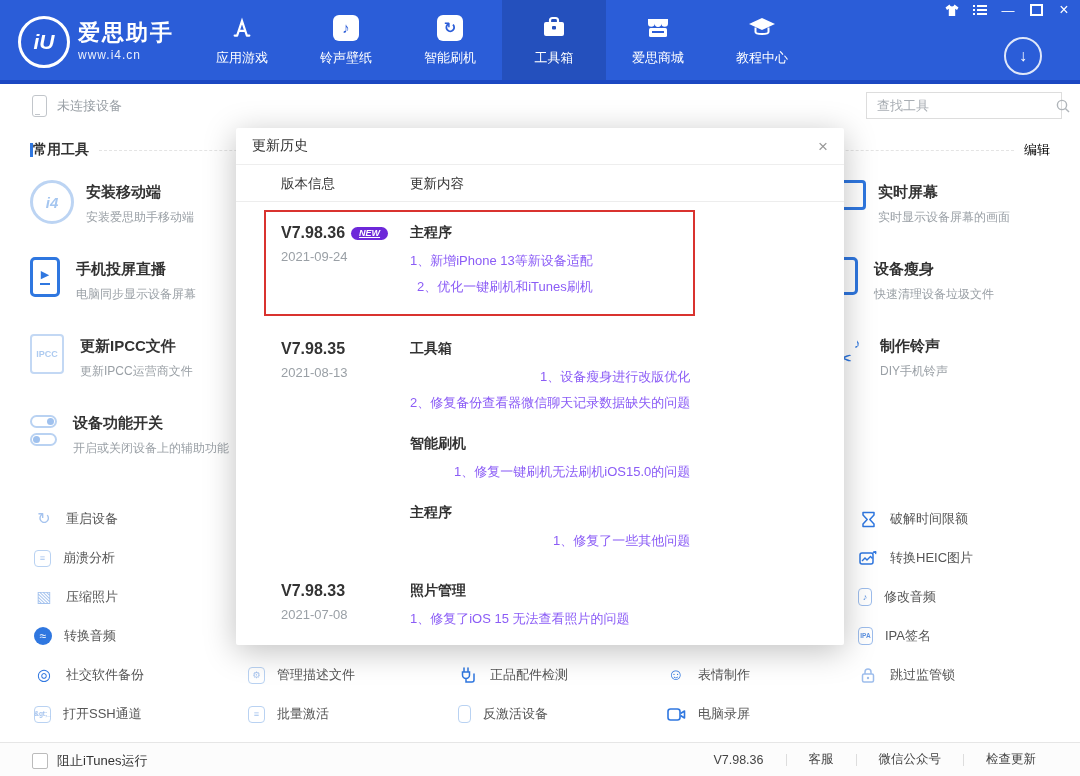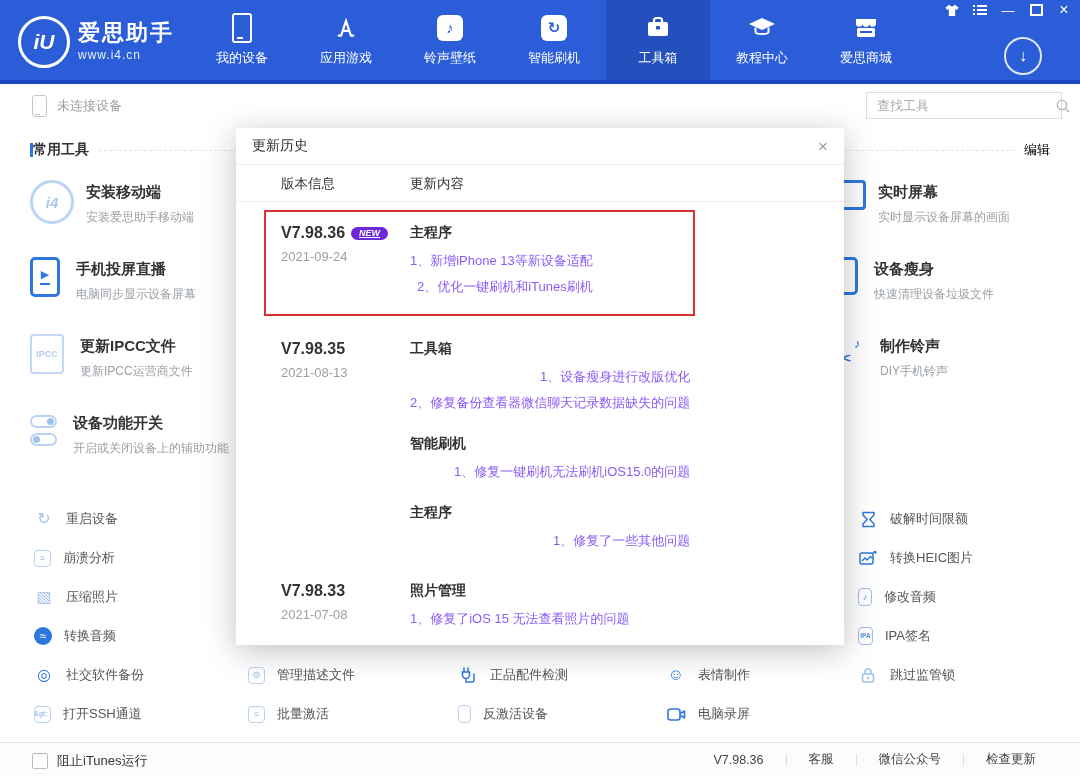--- a/index.html
+++ b/index.html
@@ -115,26 +115,20 @@
     <div class="logo-circle">iU</div>
     <div>
       <div class="logo-title">爱思助手</div>
       <div class="logo-url">www.i4.cn</div>
     </div>
   </div>
 
   <div class="nav">
     <div class="nav-item">
       <span class="nav-ic">
-          <span class="phone-ic"></span>
-        </span>
-      <span>我的设备</span>
-    </div>
-    <div class="nav-item">
-      <span class="nav-ic">
         <svg width="26" height="26" viewBox="0 0 24 24">
             <path d="M7.5 19 L12 5.5 L16.5 19 M9.3 14.6 h5.4 M5.2 19 h2.2 M16.4 19 h2.4" stroke="#fff" stroke-width="2" fill="none" stroke-linecap="round"></path>
           </svg>
       </span>
       <span>应用游戏</span>
     </div>
     <div class="nav-item">
       <span class="nav-ic">
           <span class="sq">♪</span>
         </span>
@@ -151,36 +145,36 @@
         <svg width="28" height="28" viewBox="0 0 28 28">
             <path d="M10 8 V6.5 a2.5 2.5 0 0 1 2.5 -2.5 h3 a2.5 2.5 0 0 1 2.5 2.5 V8" stroke="#fff" stroke-width="2.2" fill="none"></path>
             <rect x="4" y="8" width="20" height="14" rx="2" fill="#fff"></rect>
             <rect x="12" y="12" width="4" height="3.5" rx="1" fill="#2450bd"></rect>
           </svg>
       </span>
       <span>工具箱</span>
     </div>
     <div class="nav-item">
       <span class="nav-ic">
-        <svg width="30" height="26" viewBox="0 0 30 26">
-            <path d="M15 3 L28 9 L15 15 L2 9 Z" fill="#fff"></path>
-            <path d="M8.5 12.5 v4.5 c0 2.6 13 2.6 13 0 v-4.5" stroke="#fff" stroke-width="2" fill="none"></path>
-          </svg>
-      </span>
-      <span>教程中心</span>
-    </div>
-    <div class="nav-item">
-      <span class="nav-ic">
         <svg width="28" height="26" viewBox="0 0 28 26">
             <path d="M4 4 h20 v4.5 a3.2 3.2 0 0 1 -6.6 0 a3.2 3.2 0 0 1 -6.8 0 a3.2 3.2 0 0 1 -6.6 0 Z" fill="#fff"></path>
             <rect x="5" y="13" width="18" height="9" rx="1.5" fill="#fff"></rect>
             <rect x="8" y="16" width="12" height="2" fill="#2b5dd8"></rect>
           </svg>
       </span>
       <span>爱思商城</span>
+    </div>
+    <div class="nav-item">
+      <span class="nav-ic">
+        <svg width="30" height="26" viewBox="0 0 30 26">
+            <path d="M15 3 L28 9 L15 15 L2 9 Z" fill="#fff"></path>
+            <path d="M8.5 12.5 v4.5 c0 2.6 13 2.6 13 0 v-4.5" stroke="#fff" stroke-width="2" fill="none"></path>
+          </svg>
+      </span>
+      <span>教程中心</span>
     </div>
   </div>
 
   <div class="winctrl">
     <span class="wbtn">
       <svg width="14" height="13" viewBox="0 0 14 13">
           <path d="M4.5 0.5 L0.5 3.5 L2 6 L3.8 4.8 V12 H10.2 V4.8 L12 6 L13.5 3.5 L9.5 0.5 a2.6 2.6 0 0 1 -5 0 Z" fill="#fff"></path>
         </svg>
     </span>
     <span class="wbtn">

